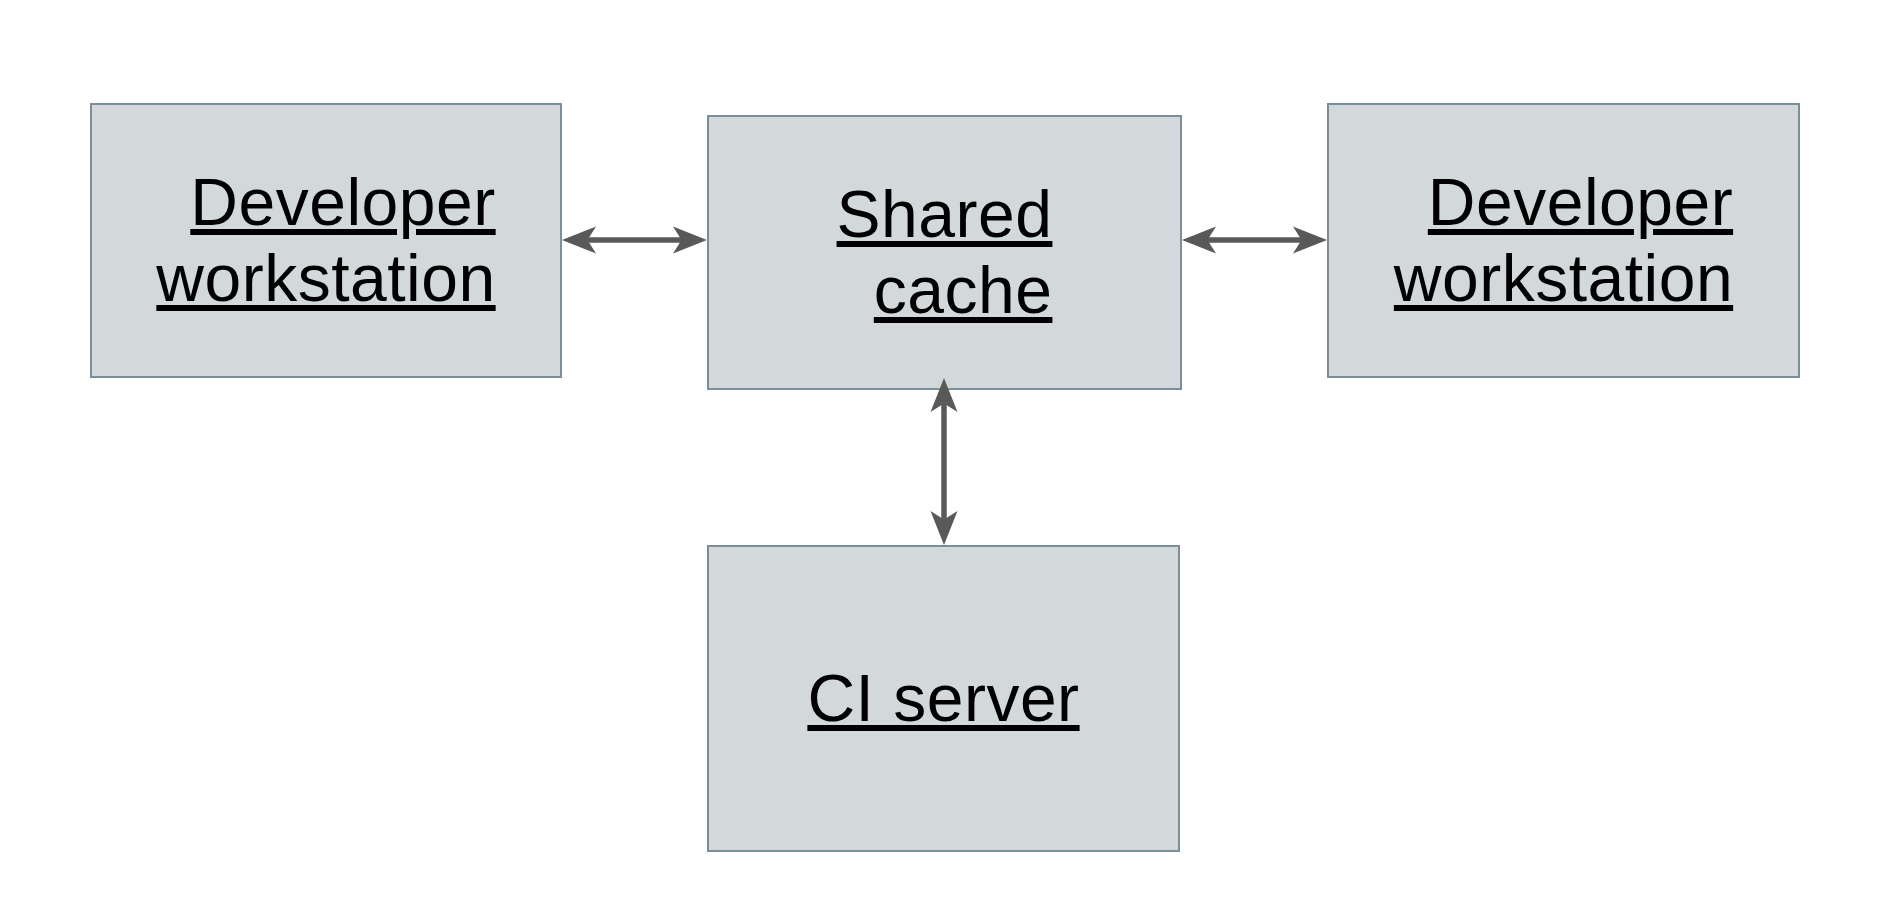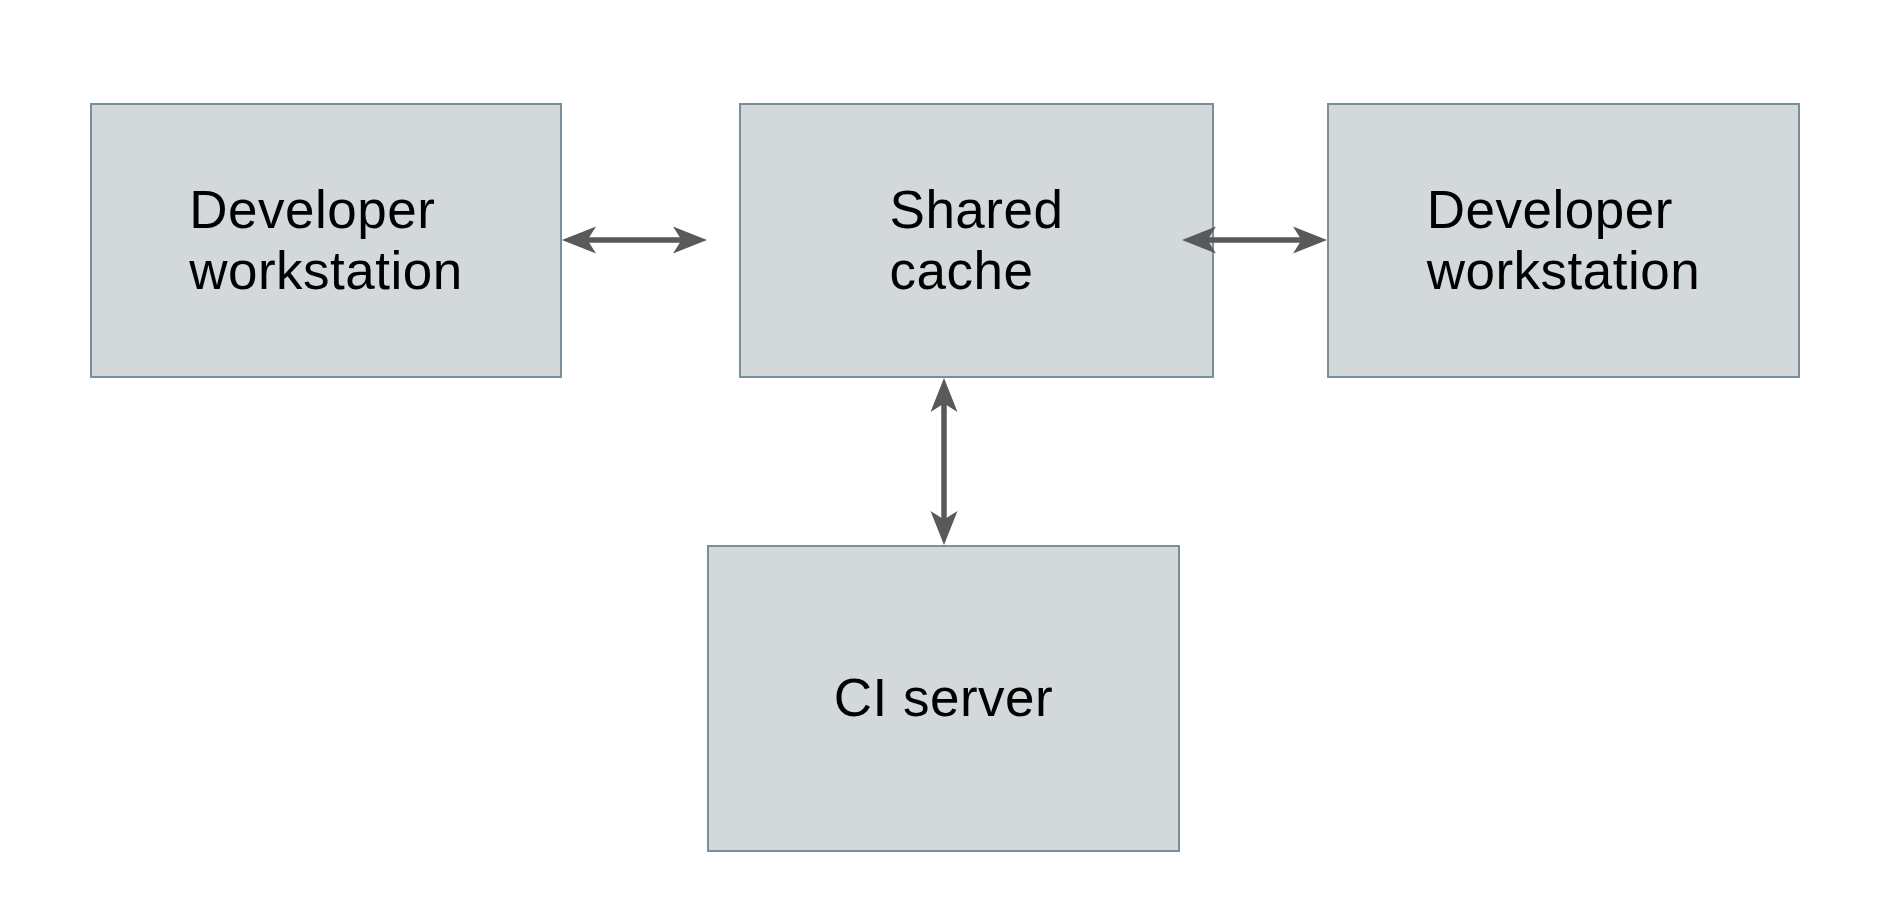--- a/index.html
+++ b/index.html
@@ -13,33 +13,34 @@
     background: var(--background, #ffffff);
     font-family: "Liberation Sans", sans-serif;
     overflow: hidden;
   }
   .node {
     position: absolute;
     box-sizing: border-box;
     display: flex;
     align-items: center;
     justify-content: center;
-    text-align: left;
+    text-align: right;
     background: var(--box-fill, #d3d9db);
     border: 2px solid var(--box-border, #7a8f9a);
     color: var(--text, #000000);
-    font-size: 53px;
+    font-size: 66px;
     line-height: 1.14;
     letter-spacing: 0.5px;
+    text-decoration: underline;
   }
   .node .node-label {
     white-space: pre-line;
   }
   #node-developer-workstation-left  { left: 90px;   top: 103px; width: 472px; height: 275px; }
-  #node-shared-cache                { left: 707px;  top: 103px; width: 475px; height: 275px; margin-left: 32px; }
+  #node-shared-cache                { left: 707px;  top: 115px; width: 475px; height: 275px; }
   #node-developer-workstation-right { left: 1327px; top: 103px; width: 473px; height: 275px; }
   #node-ci-server                   { left: 707px;  top: 545px; width: 473px; height: 307px; }
   .edge {
     position: absolute;
   }
   #edge-left     { left: 562px;  top: 215px; width: 145px; height: 50px;  }
   #edge-right    { left: 1182px; top: 215px; width: 145px; height: 50px;  }
   #edge-vertical { left: 919px;  top: 378px; width: 50px;  height: 167px; }
   .edge svg { display: block; width: 100%; height: 100%; }
   .arrow-shaft { stroke: var(--arrow, #595959); stroke-width: 5.5px; }

